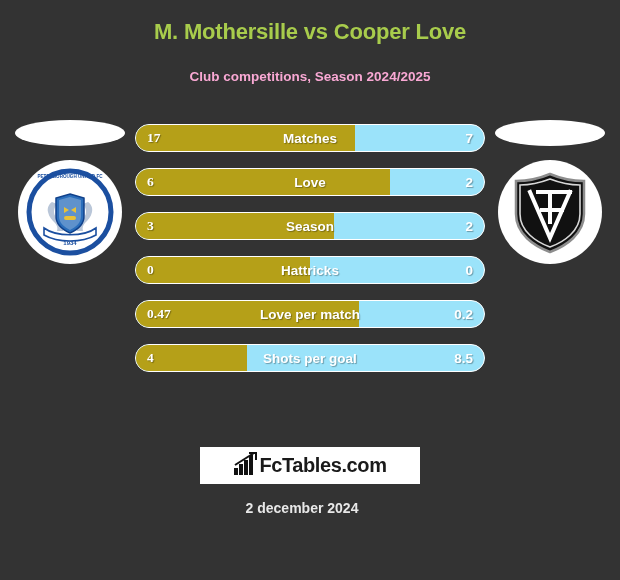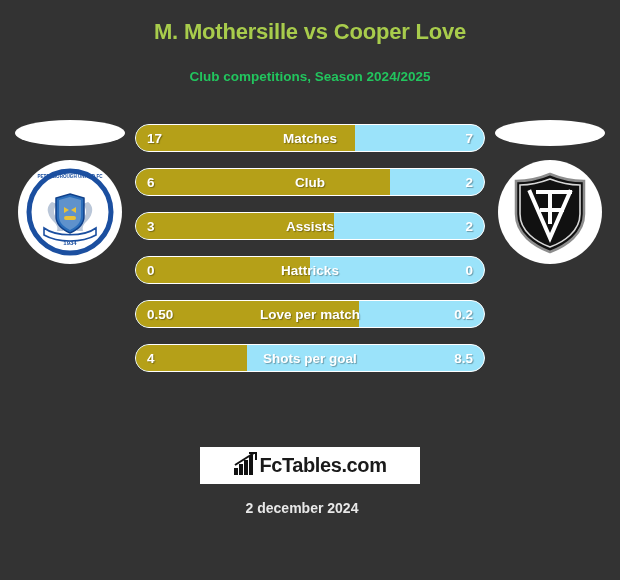--- a/index.html
+++ b/index.html
@@ -22,21 +22,21 @@
     font-size: 22px;
     font-weight: bold;
     letter-spacing: -0.2px;
     margin: 0;
     padding: 14px 0 0 0;
     line-height: 36px;
     white-space: nowrap;
   }
   #page-subtitle {
     text-align: center;
-    color: #22c55e;
+    color: #f9a8d4;
     font-size: 13.5px;
     font-weight: bold;
     margin: 0;
     padding-top: 19px;
     line-height: 16px;
   }
 
   
   .crest-col {
     position: absolute;
@@ -93,21 +93,21 @@
     top: 0;
     height: 100%;
     display: flex;
     align-items: center;
     color: #ffffff;
     font-size: 13.5px;
     font-weight: bold;
     text-shadow: 1px 1px 1px rgba(0,0,0,0.32);
     white-space: nowrap;
   }
-  .stat-home  { left: 11px; }
+  .stat-home  { left: 11px; font-family: Liberation Serif, serif; }
   .stat-away  { right: 11px; }
   .stat-label {
     left: 0; right: 0;
     justify-content: center;
   }
 
   
   #footer-logo {
     position: absolute;
     left: 200px;
@@ -190,41 +190,41 @@
   <div class="stat-row">
     <div class="stat-fill" style="width: 63%;"></div>
     <div class="stat-home">17</div>
     <div class="stat-label">Matches</div>
     <div class="stat-away">7</div>
   </div>
 
   <div class="stat-row">
     <div class="stat-fill" style="width: 73%;"></div>
     <div class="stat-home">6</div>
-    <div class="stat-label">Club</div>
+    <div class="stat-label">Love</div>
     <div class="stat-away">2</div>
   </div>
 
   <div class="stat-row">
     <div class="stat-fill" style="width: 57%;"></div>
     <div class="stat-home">3</div>
-    <div class="stat-label">Assists</div>
+    <div class="stat-label">Season</div>
     <div class="stat-away">2</div>
   </div>
 
   <div class="stat-row">
     <div class="stat-fill" style="width: 50%;"></div>
     <div class="stat-home">0</div>
     <div class="stat-label">Hattricks</div>
     <div class="stat-away">0</div>
   </div>
 
   <div class="stat-row">
     <div class="stat-fill" style="width: 64%;"></div>
-    <div class="stat-home">0.50</div>
+    <div class="stat-home">0.47</div>
     <div class="stat-label">Love per match</div>
     <div class="stat-away">0.2</div>
   </div>
 
   <div class="stat-row">
     <div class="stat-fill" style="width: 32%;"></div>
     <div class="stat-home">4</div>
     <div class="stat-label">Shots per goal</div>
     <div class="stat-away">8.5</div>
   </div>

